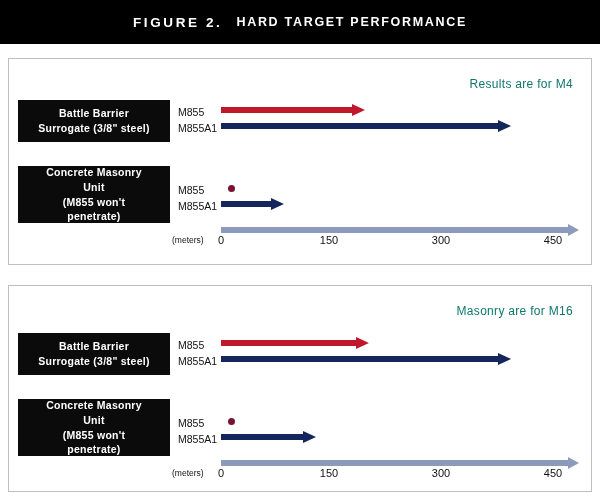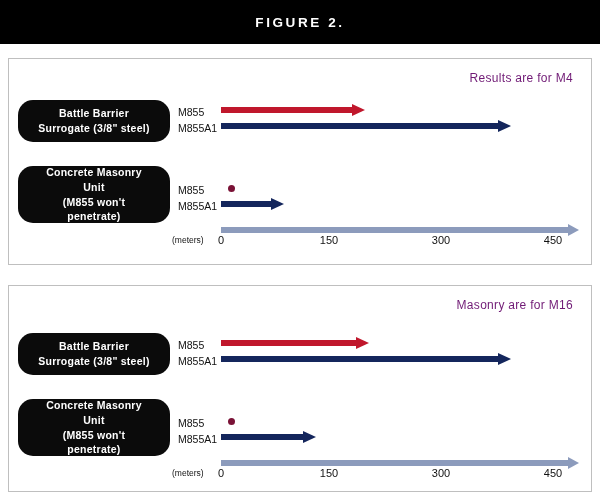--- a/index.html
+++ b/index.html
@@ -48,43 +48,42 @@
     background: #ffffff;
     border: 1px solid #bfbfbf;
     box-sizing: border-box;
   }
   #panel-m4  { top: 58px;  height: 207px; }
   #panel-m16 { top: 285px; height: 207px; }
 
   .results-label {
     position: absolute;
     right: 18px;
-    top: 12px;
+    top: 18px;
     font-size: 12px;
-    color: #701a75;
+    color: #0f766e;
     letter-spacing: 0.3px;
   }
 
   
   .target-box {
     position: absolute;
     background: #0b0b0b;
     color: #ffffff;
     box-sizing: border-box;
     display: flex;
     flex-direction: column;
     align-items: center;
     justify-content: center;
     text-align: center;
     font-size: 10.5px;
     font-weight: bold;
     line-height: 1.42;
     letter-spacing: 0.25px;
     padding: 5px 4px;
-    border-radius: 15px;
   }
   .target-box .ln { display: block; white-space: nowrap; }
 
   
   .series-label {
     position: absolute;
     font-size: 10.5px;
     color: #111;
     text-align: left;
     white-space: nowrap;
@@ -147,20 +146,21 @@
     font-size: 8.5px;
     color: #111;
     white-space: nowrap;
   }
 </style>
 </head>
 <body>
 
 <div class="figure-banner">
   <span class="fig-num">FIGURE 2.</span>
+  <span class="fig-title">HARD TARGET PERFORMANCE</span>
 </div>
 
 <div class="panel" id="panel-m4">
   <div class="results-label">Results are for M4</div>
 
   <div class="target-box" style="left:9px; top:41px; width:152px; height:42px;">
     <span class="ln">Battle Barrier</span>
     <span class="ln">Surrogate (3/8" steel)</span>
   </div>
 

